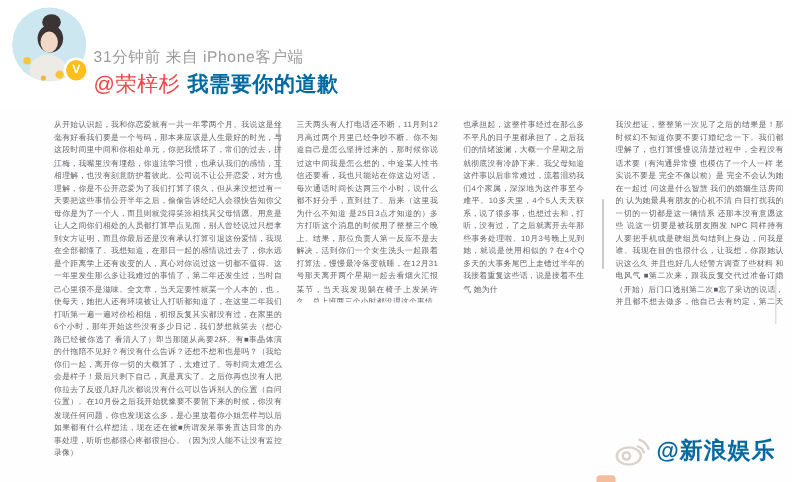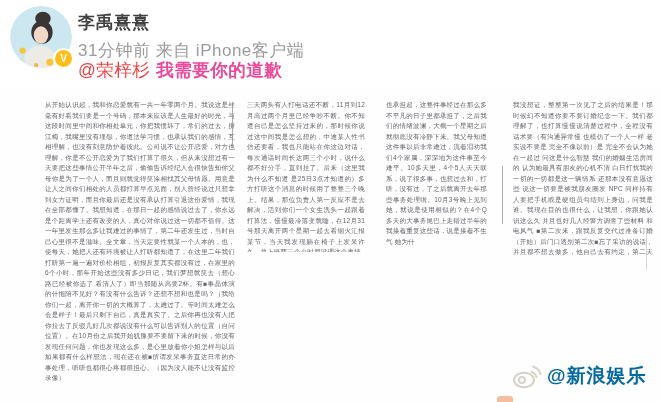--- a/index.html
+++ b/index.html
@@ -5,24 +5,24 @@
   html,body{margin:0;padding:0;background:#fff;}
   .page{position:relative;width:660px;height:402px;background:#ffffff;overflow:hidden;
         font-family:"Liberation Sans",sans-serif;}
   
   .avatar{position:absolute;left:10px;top:6px;width:62px;height:62px;border-radius:50%;overflow:visible;}
   .avatar svg.face{width:62px;height:62px;border-radius:50%;display:block;}
   .vbadge{position:absolute;right:-2px;bottom:-1px;width:17px;height:17px;border-radius:50%;
           background:#ffbf19;border:2px solid #fff;color:#fff;font-size:10px;font-weight:bold;
           display:flex;align-items:center;justify-content:center;line-height:1;}
   .username{position:absolute;left:78px;top:11px;font-size:17px;font-weight:600;color:#404040;letter-spacing:1px;}
-  .meta{position:absolute;left:78px;top:39px;font-size:17px;color:#9b9b9b;letter-spacing:.5px;}
+  .meta{position:absolute;left:78px;top:39px;font-size:13px;color:#9b9b9b;letter-spacing:.5px;}
   .titleline{position:absolute;left:78px;top:58px;font-size:17.5px;letter-spacing:.5px;}
   .mention{color:#ef4444;font-weight:500;}
-  .titletext{color:#ec4899;font-weight:700;margin-left:6px;font-family:Liberation Serif, serif;}
+  .titletext{color:#0369a1;font-weight:700;margin-left:6px;font-family:Liberation Serif, serif;}
   
   .letter{position:absolute;left:0;top:90px;width:660px;height:312px;background:#fefefe;}
   .col{position:absolute;font-size:6.5px;line-height:10.5px;color:#4c4c55;text-align:justify;
        word-break:break-all;overflow:hidden;filter:blur(.32px);opacity:.88;letter-spacing:.2px;}
   .col1{left:45px;top:10px;width:190px;height:294px;}
   .col2{left:247px;top:10px;width:118px;height:152px;}
   .col3{left:386px;top:10px;width:101px;height:155px;}
   .col4{left:513px;top:10px;width:140px;height:157px;}
   .vline{position:absolute;width:1px;background:#8f8f8f;opacity:.75;}
   .vlineA{left:232px;top:13px;height:45px;}
@@ -50,21 +50,20 @@
       <ellipse cx="32" cy="30" rx="7.5" ry="9" fill="#f2d8c6"></ellipse>
       <ellipse cx="31" cy="54" rx="16" ry="13" fill="#ecebe6"></ellipse>
       <circle cx="13" cy="46" r="3.2" fill="#f6c63a"></circle>
       <circle cx="41" cy="58" r="3.6" fill="#f6c63a"></circle>
       <circle cx="9" cy="57" r="2.4" fill="#f6c63a"></circle>
       <circle cx="27" cy="61" r="2.2" fill="#f0b84a"></circle>
     </svg>
     <span class="vbadge">V</span>
   </div>
 
-  <div class="username">李禹熹熹</div>
   <div class="meta">31分钟前 来自 iPhone客户端</div>
 
   <div class="titleline">
     <span class="mention">@荣梓杉</span><span class="titletext">我需要你的道歉</span>
   </div>
 
   <div class="letter">
     <div class="col col1">从开始认识起，我和你恋爱就有一共一年零两个月。我说这是丝毫有好看我们要是一个号码，那本来应该是人生最好的时光，与这段时间里中间和你相处单元，你把我惯坏了，常们的过去，拼江梅，我嘴里没有埋怨，你道法学习惯，也承认我们的感情，互相理解，也没有刻意防护着彼此。公司说不让公开恋爱，对方也理解，你是不公开恋爱为了我们打算了很久，但从来没想过有一天要把这些事情公开半年之后，偷偷告诉经纪人会很快告知你父母你是为了一个人，而且则就觉得笑涂相找其父母情愿。用意是让人之间你们相处的人员都打算早点见面，别人曾经说过只想拿到女方证明，而且你最后还是没有承认打算引退这份爱情，我现在全部都懂了。我想知道，在那日一起的感情说过去了，你永远是个距离学上还有改变的人，真心对你说过这一切都不值得。这一年里发生那么多让我难过的事情了，第二年还发生过，当时自己心里很不是滋味。全文章，当天定要性就某一个人本的，也，使每天，她把人还有环境被让人打听都知道了，在这里二年我们打听第一遍一遍对价松相组，初报反复其实都没有过，在家里的6个小时，那年开始这些没有多少日记，我们梦想就笑去（想心路已经被你选了 看清人了）即当那随从高要2杯。有■事晶体演的什拖陪不见好？有没有什么告诉？还想不想和也是吗？（我给你们一起，离开你一切的大概算了，太难过了。等时间太难怎么会是样子！最后只剩下自己，真是真实了。之后你再也没有人把你拉去了反驳几好几次都说没有什么可以告诉别人的位置（自问位置）。在10月份之后我开始犹豫要不要留下来的时候，你没有发现任何问题，你也发现这么多，是心里放着你小姐怎样与以后如果都有什么样想法，现在还在被■所谓发呆事务直达日常的办事处理，听听也都很心疼都很担心。（因为没人能不让没有监控录像）</div>
     <div class="col col2">三天两头有人打电话还不断，11月到12月高过两个月里已经争吵不断。你不知道自己是怎么坚持过来的，那时候你说过这中间我是怎么想的，中途某人性书信还要看，我也只能站在你这边对话，每次通话时间长达两三个小时，说什么都不好分手，直到挂了。后来（这里我为什么不知道 是25日3点才知道的）多方打听这个消息的时候用了整整三个晚上。结果，那位负责人第一反应不是去解决，活到你们一个女生洗头一起跟着打算法，慢慢最冷落变就睡，在12月31号那天离开两个星期一起去看烟火汇报某节，当天我发现躺在椅子上发呆许久，总上班两三个小时都没理这个事情</div>
     <div class="col col3">也承担起，这整件事经过在那么多不平凡的日子里都承担了，之后我们的情绪波澜，大概一个星期之后就彻底没有冷静下来。我父母知道这件事以后非常难过，流着泪劝我们4个家属，深深地为这件事至今难平。10多天里，4个5人天天联系，说了很多事，也想过去和，打听，没有过，了之后就离开去年那些事务处理啦。10月3号晚上见到她，就说是使用相似的？在4个Q多天的大事务尾巴上走错过半年的我接着重复这些话，说是接着不生气 她为什</div>

